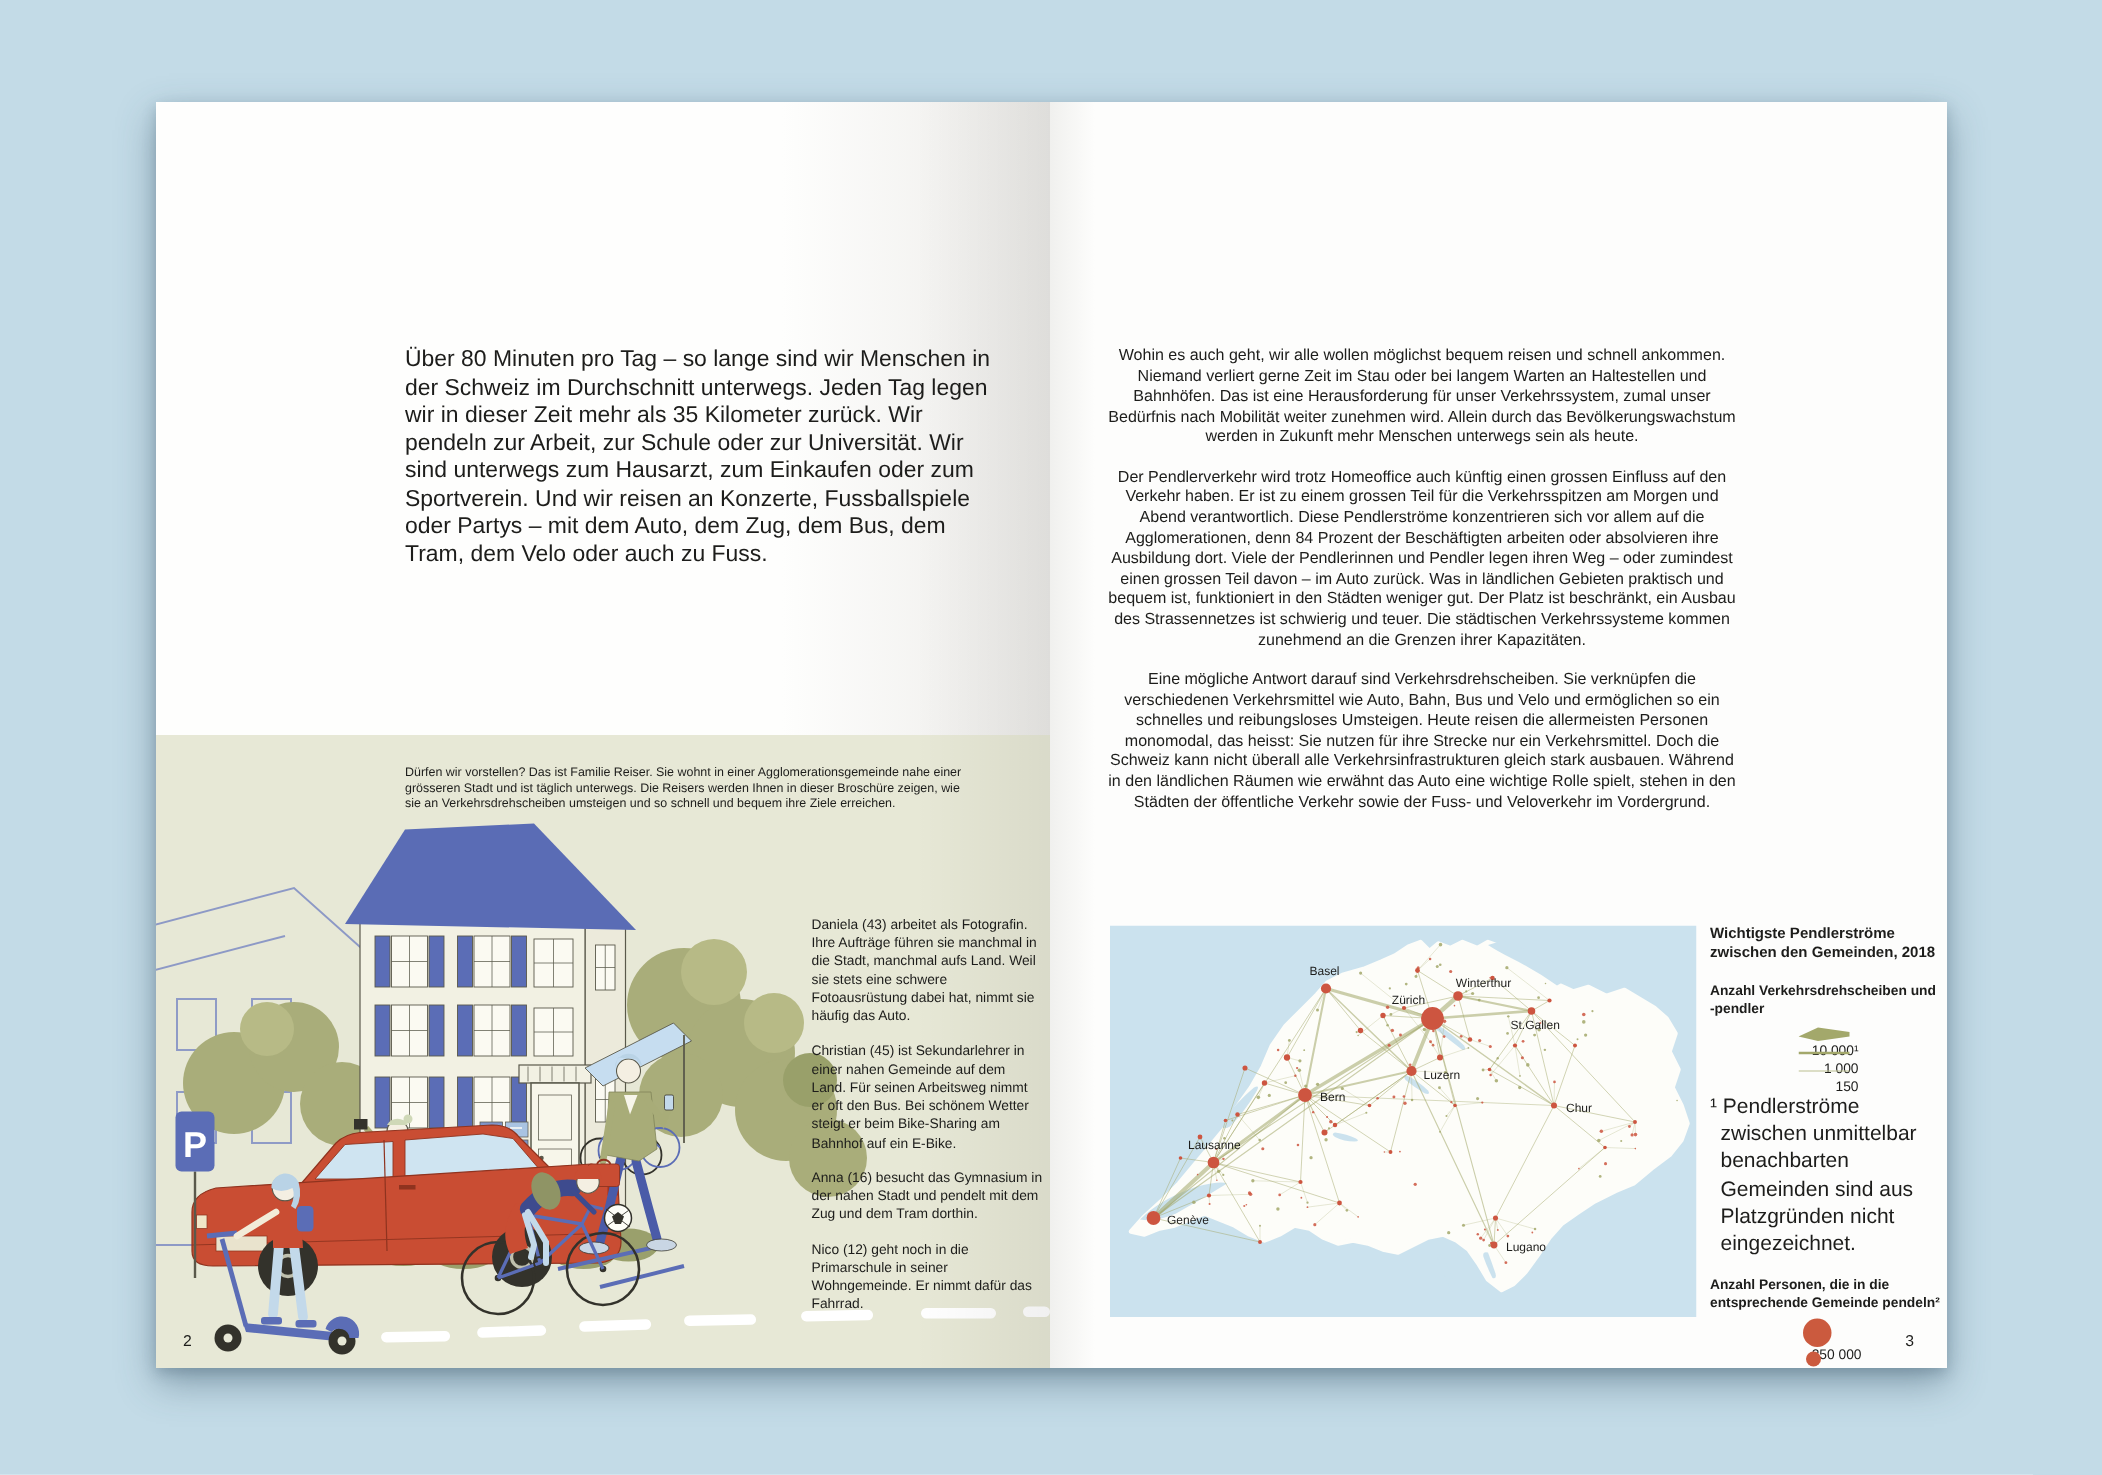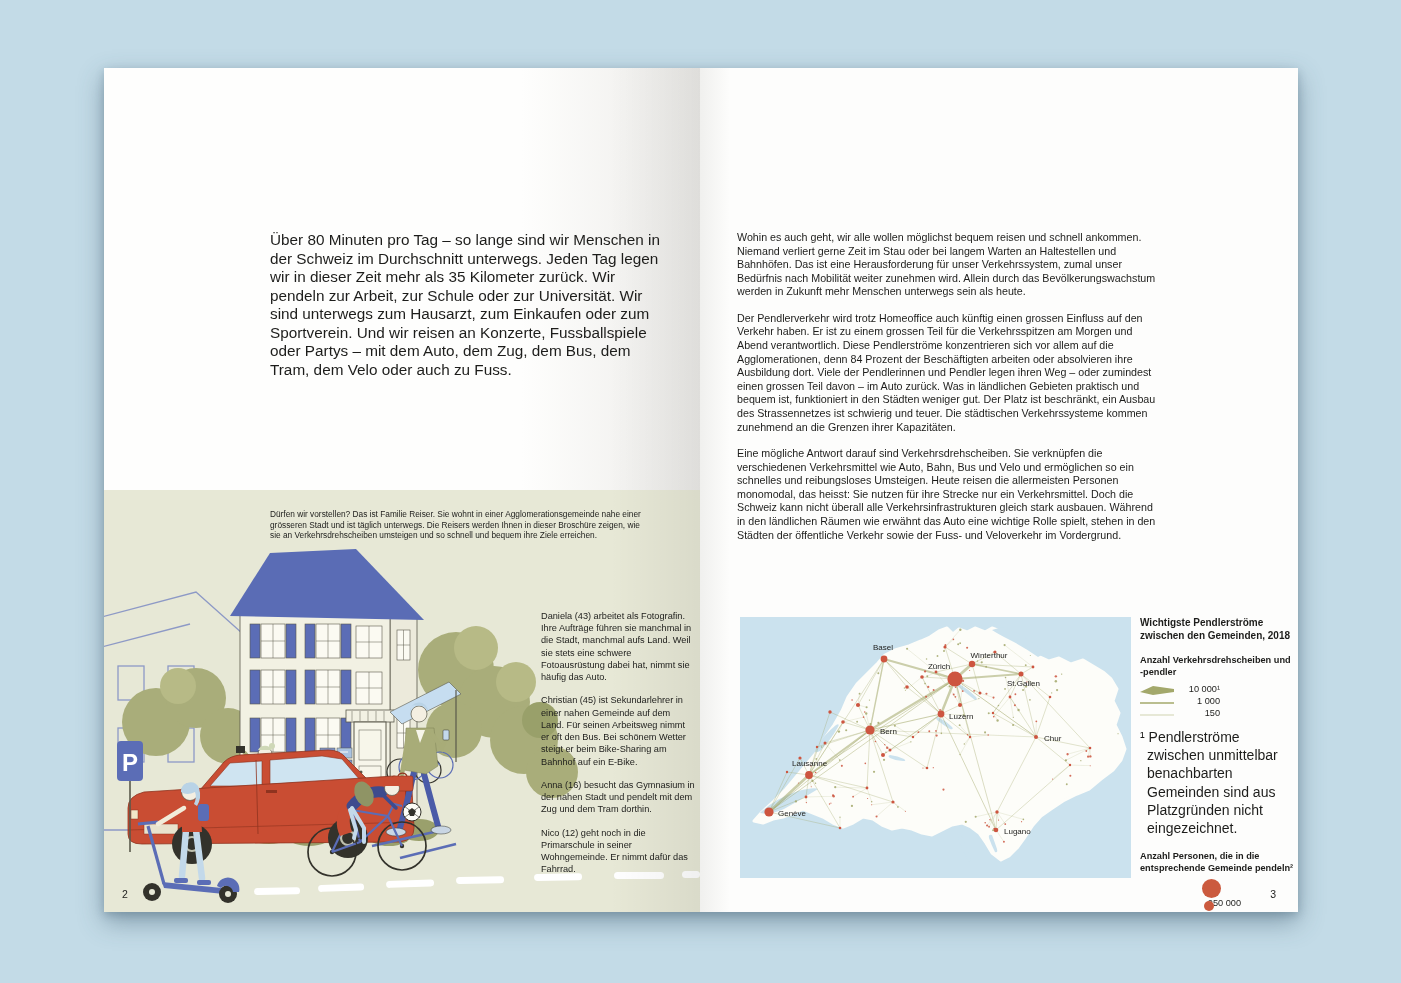--- a/index.html
+++ b/index.html
@@ -18,28 +18,28 @@
           font-size:15.3px;line-height:1.21;color:#1d1d1b;}
   .illustration-box{position:absolute;left:0;top:422px;width:596px;height:422px;background:#e7e8d6;}
   .illustration-box svg.scene{position:absolute;left:0;top:0;width:596px;height:422px;}
   .caption{position:absolute;left:166px;top:19px;width:372px;margin:0;
           font-size:8.3px;line-height:1.27;color:#1d1d1b;}
   .family-col{position:absolute;left:437px;top:120px;width:154px;}
   .family-col p{margin:0 0 11px 0;font-size:9.2px;line-height:1.33;color:#1d1d1b;}
   .pagenum{position:absolute;font-size:10.5px;color:#1d1d1b;}
   .pagenum-left{left:18px;top:398px;}
   .pagenum-right{left:540px;top:820px;width:36px;text-align:right;}
-  .body-col{position:absolute;left:37px;top:163px;width:422px;}
+  .body-col{position:absolute;left:37px;top:163px;width:422px;text-align:center;}
   .body-col p{margin:0 0 13px 0;font-size:10.7px;line-height:1.27;color:#1d1d1b;}
   .map-figure{position:absolute;left:40px;top:549px;width:391px;height:287px;}
   .map-figure svg{display:block;width:391px;height:261px;}
   .map-legend{position:absolute;left:440px;top:549px;width:154px;color:#1d1d1b;}
   .map-legend .lg-title{font-size:10px;font-weight:700;line-height:1.25;margin:0 0 13px 0;}
   .map-legend .lg-label{font-size:9.2px;font-weight:700;line-height:1.25;margin:0 0 5px 0;}
-  .lg-row{display:flex;align-items:center;height:12px;}
+  .lg-row{display:flex;align-items:center;height:12px;flex-direction:column;}
   .lg-row .sw{width:36px;height:12px;}
   .lg-row .val{width:44px;text-align:right;font-size:9.2px;}
   .lg-footnote{font-size:14px;line-height:1.3;margin:9px 0 14px 0;color:#1d1d1b;
           padding-left:7px;text-indent:-7px;}
   .circ-row{display:flex;align-items:center;flex-direction:column;}
   .circ-row .sw{width:30px;display:flex;justify-content:flex-start;align-items:center;}
   .circ-row .val{width:48px;text-align:right;font-size:9.2px;}
   .dot{border-radius:50%;background:#cb5a3e;}
 </style>
 </head>

